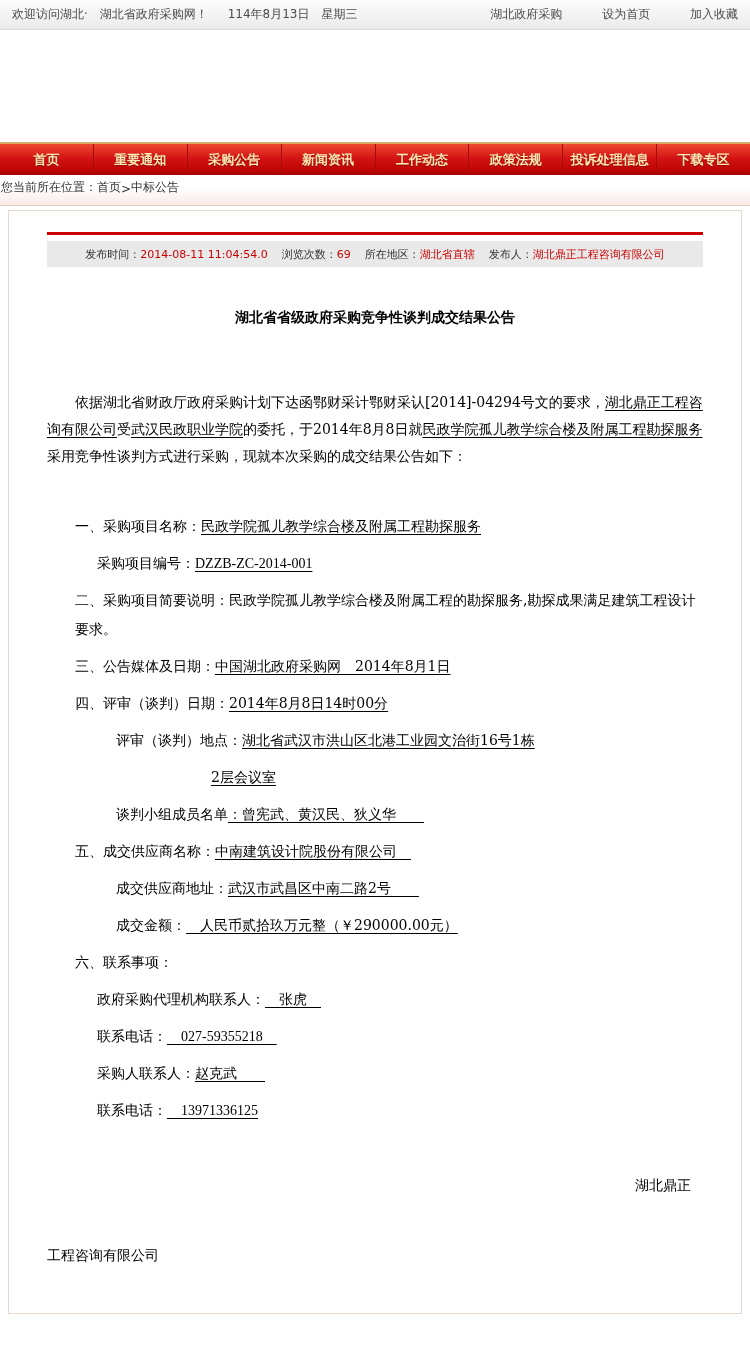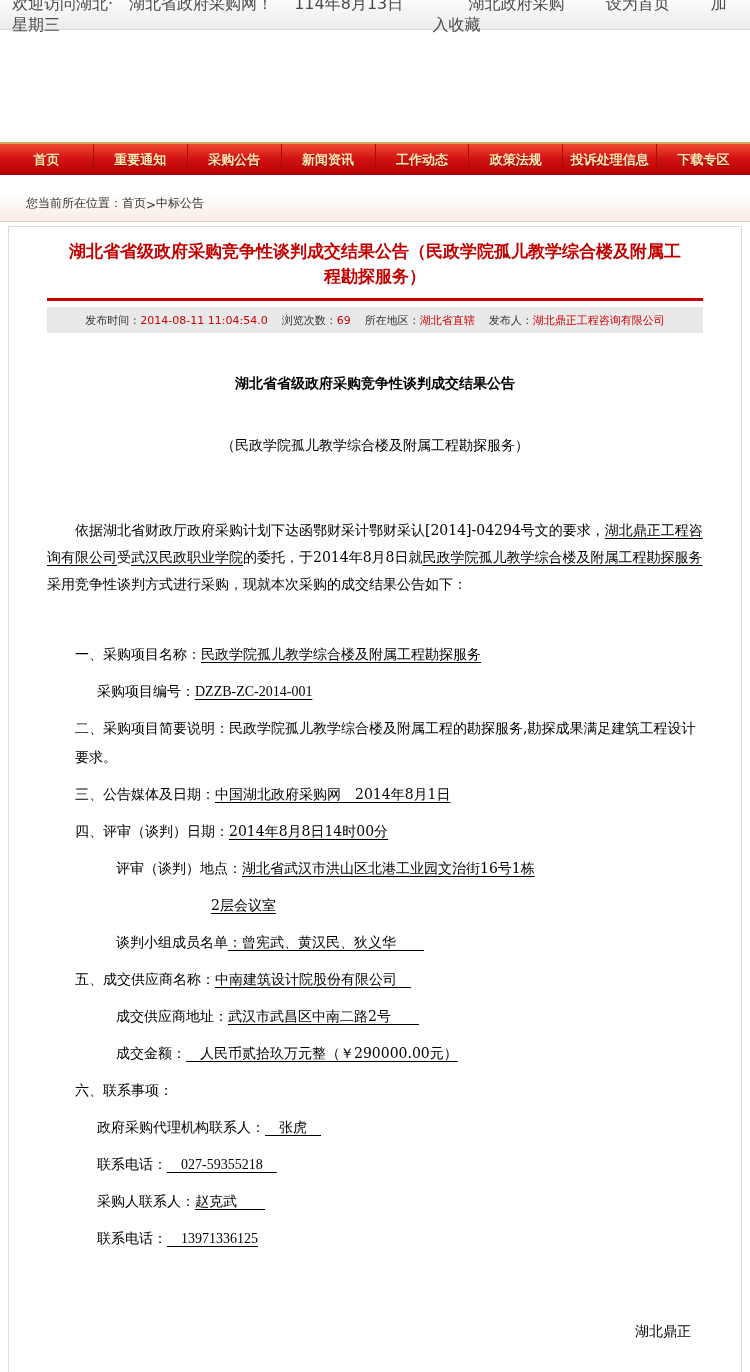--- a/index.html
+++ b/index.html
@@ -6,43 +6,43 @@
   html,body { margin:0; padding:0; }
   body {
     width:750px; height:1372px; overflow:hidden; position:relative;
     background:#fff; font-family:"DejaVu Sans","Liberation Sans",sans-serif;
     -webkit-font-smoothing:antialiased;
   }
   
   .topbar {
     height:30px; background:linear-gradient(#fcfcfc,#ebebeb);
     border-bottom:1px solid #d8d8d8; display:flex; align-items:center;
-    justify-content:space-between; padding:0 12px; font-size:16px; color:#4a4a4a;
+    justify-content:space-between; padding:0 12px; font-size:12px; color:#4a4a4a;
   }
   .topbar-left span { margin-right:16px; }
   .topbar-right span { margin-left:36px; cursor:pointer; }
   
   .banner-space { height:112px; background:#fff; }
   .goldline { height:2px; background:#d8ab64; }
   
   .nav {
     height:31px; display:flex;
     background:linear-gradient(#ee4a31,#d41414 45%,#bb0202 90%,#a30000);
   }
   .nav-item {
     flex:1; display:flex; align-items:center; justify-content:center;
     color:#fbe9b4; font-size:13px; font-weight:bold; cursor:pointer;
     border-right:1px solid #a60b0b; text-shadow:0 1px 1px rgba(120,0,0,.6);
   }
   .nav-item.last { border-right:none; }
   
   .crumbbar {
-    height:47px; background:linear-gradient(#ffffff 40%,#f8ebe5);
+    height:31px; background:linear-gradient(#ffffff 40%,#f8ebe5);
     border-bottom:1px solid #e3cdc2; display:flex; align-items:flex-end;
-    padding:0 26px 9px; font-size:12px; color:#333;
+    padding:0 1px 9px; font-size:12px; color:#333;
   }
   .crumbbar .lnk { cursor:pointer; }
   
   .main-box {
     margin:4px 8px 0; border:1px solid #e7d9d0; background:#fff; padding-top:12px;
   }
   .article-title {
     color:#c30000; font-size:17px; font-weight:bold; text-align:center;
     line-height:25px; padding:0 52px;
     font-family:"DejaVu Serif","Liberation Serif",serif;
@@ -65,21 +65,21 @@
   .doc-title { text-align:center; font-weight:bold; margin-top:8px; line-height:20px; }
   .doc-subtitle { text-align:center; margin-top:10px; line-height:20px; }
   .intro { margin-top:30px; line-height:27px; }
   .lines { margin-top:10px; }
   .doc-line { line-height:29px; min-height:29px;margin-top:8px; }
   .ind1 { padding-left:28px; }
   .ind2 { padding-left:50px;font-family:Liberation Serif, serif; }
   .ind3 { padding-left:69px; }
   .ind4 { padding-left:164px; }
   .closing { margin-top:6px; line-height:27px; }
-  .sig-right { margin-top:36px; text-align:right; padding-right:12px; line-height:20px; }
+  .sig-right { margin-top:18px; text-align:right; padding-right:12px; line-height:20px; }
   .sig-left { margin-top:18px; line-height:20px; }
 </style>
 </head>
 <body>
 
 <div class="topbar">
   <div class="topbar-left">
     <span>欢迎访问湖北·　湖北省政府采购网！</span>
     <span>114年8月13日　星期三</span>
   </div>
@@ -106,27 +106,25 @@
 
 <div class="crumbbar">
   <span>您当前所在位置：</span>
   <span class="lnk">首页</span>
   <span> &gt;</span>
   <span class="lnk">中标公告</span>
 </div>
 
 <div class="main-box">
 
-  <div class="article-title">湖北省省级政府采购竞争性谈判成交结果公告（民政学院孤儿教学综合楼及附属工程勘探服务）</div>
   <div class="red-rule"></div>
   <div class="meta-bar"><span class="m-label">发布时间：</span><span class="m-value">2014-08-11 11:04:54.0</span><span class="m-label">浏览次数：</span><span class="m-value">69</span><span class="m-label">所在地区：</span><span class="m-value">湖北省直辖</span><span class="m-label">发布人：</span><span class="m-value lastv">湖北鼎正工程咨询有限公司</span></div>
 
   <div class="doc">
     <div class="doc-title">湖北省省级政府采购竞争性谈判成交结果公告</div>
-    <div class="doc-subtitle">（民政学院孤儿教学综合楼及附属工程勘探服务）</div>
     <div class="intro"><span>　　依据湖北省财政厅政府采购计划下达函鄂财采计鄂财采认[2014]-04294号文的要求，</span><span class="u">湖北鼎正工程咨询有限公司</span><span>受</span><span class="u">武汉民政职业学院</span><span>的委托，于2014年8月8日就</span><span class="u">民政学院孤儿教学综合楼及附属工程勘探服务</span><span>采用竞争性谈判方式进行采购，现就本次采购的成交结果公告如下：</span></div>
     <div class="lines"><div class="doc-line ind1"><span>一、采购项目名称：</span><span class="u">民政学院孤儿教学综合楼及附属工程勘探服务</span></div><div class="doc-line ind2"><span>采购项目编号：</span><span class="u">DZZB-ZC-2014-001</span></div><div class="doc-line ind1"><span>二、采购项目简要说明：民政学院孤儿教学综合楼及附属工程的勘探服务,勘探成果满足建筑工程设计要求。</span></div><div class="doc-line ind1"><span>三、公告媒体及日期：</span><span class="u">中国湖北政府采购网　2014年8月1日</span></div><div class="doc-line ind1"><span>四、评审（谈判）日期：</span><span class="u">2014年8月8日14时00分</span></div><div class="doc-line ind3"><span>评审（谈判）地点：</span><span class="u">湖北省武汉市洪山区北港工业园文治街16号1栋</span></div><div class="doc-line ind4"><span class="u">2层会议室</span></div><div class="doc-line ind3"><span>谈判小组成员名单</span><span class="u">：曾宪武、黄汉民、狄义华　　</span></div><div class="doc-line ind1"><span>五、成交供应商名称：</span><span class="u">中南建筑设计院股份有限公司　</span></div><div class="doc-line ind3"><span>成交供应商地址：</span><span class="u">武汉市武昌区中南二路2号　　</span></div><div class="doc-line ind3"><span>成交金额：</span><span class="u">　人民币贰拾玖万元整（￥290000.00元）</span></div><div class="doc-line ind1"><span>六、联系事项：</span></div><div class="doc-line ind2"><span>政府采购代理机构联系人：</span><span class="u">　张虎　</span></div><div class="doc-line ind2"><span>联系电话：</span><span class="u">　027-59355218　</span></div><div class="doc-line ind2"><span>采购人联系人：</span><span class="u">赵克武　　</span></div><div class="doc-line ind2"><span>联系电话：</span><span class="u">　13971336125</span></div></div>
     <div class="sig-right">湖北鼎正</div>
     <div class="sig-left">工程咨询有限公司</div>
     
   </div>
 
 </div>
 
 </body></html>

